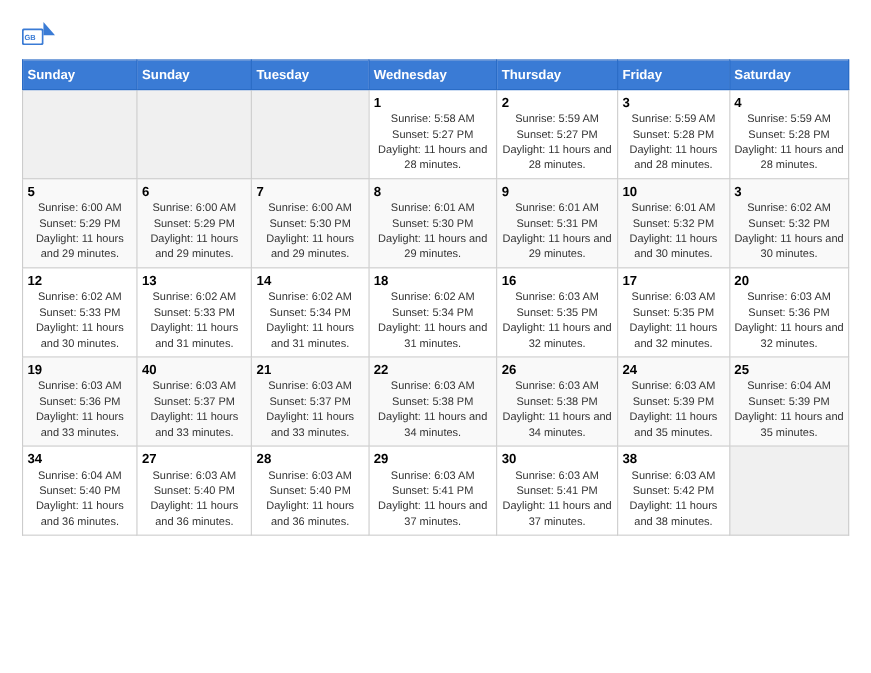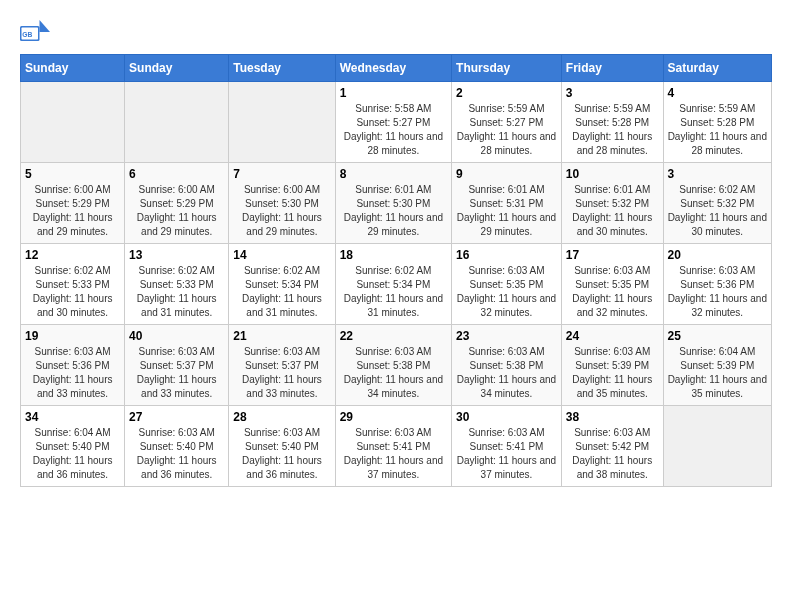--- a/index.html
+++ b/index.html
@@ -247,21 +247,21 @@
           Sunrise: 6:03 AM<br>Sunset: 5:37 PM<br>Daylight: 11 hours and 33 minutes.
         </div>
         </td>
         <td>
           <div class="day-number">22</div>
         <div class="day-info">
           Sunrise: 6:03 AM<br>Sunset: 5:38 PM<br>Daylight: 11 hours and 34 minutes.
         </div>
         </td>
         <td>
-          <div class="day-number">23</div>
+          <div class="day-number">26</div>
         <div class="day-info">
           Sunrise: 6:03 AM<br>Sunset: 5:38 PM<br>Daylight: 11 hours and 34 minutes.
         </div>
         </td>
         <td>
           <div class="day-number">24</div>
         <div class="day-info">
           Sunrise: 6:03 AM<br>Sunset: 5:39 PM<br>Daylight: 11 hours and 35 minutes.
         </div>
         </td>

